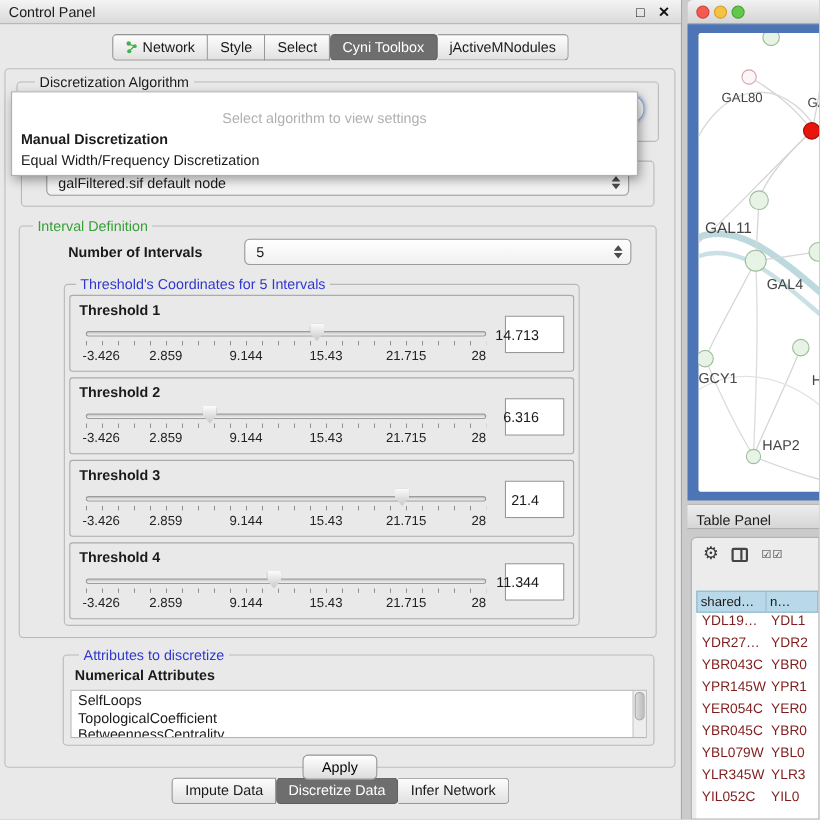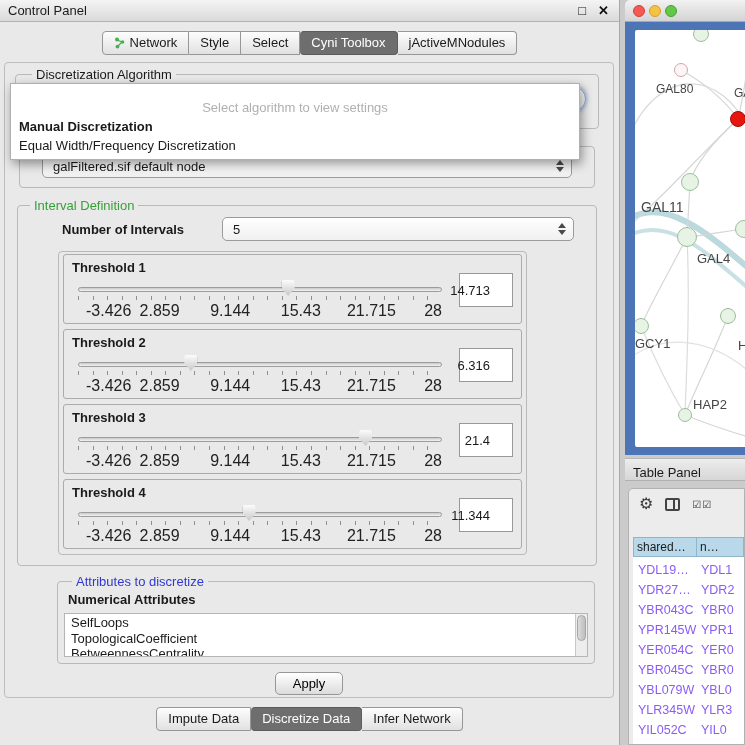--- a/index.html
+++ b/index.html
@@ -49,21 +49,21 @@
   .noi-row .lbl{font-weight:bold;width:160px}
   .noi-combo{width:352px}
 
   .thr-group{margin:0 65px 6px 36px;padding:2px 2px 0}
   .thr-box{position:relative;border:1px solid #ababab;border-radius:3px;margin:0 2px 5px;padding:5px 8px 2px;height:70px;background:#e9e9e9}
   .thr-label{font-weight:bold;font-size:13px}
   .thr-slider{position:absolute;left:14px;top:24px;width:364px;height:40px}
   .thr-track{position:absolute;left:0;right:0;top:8px;height:5px;border:1px solid #9c9c9c;border-radius:3px;background:linear-gradient(#c9c9c9,#f3f3f3)}
   .thr-thumb{position:absolute;top:1px;width:13px;height:16px;background:linear-gradient(#fcfcfc,#c8c8c8);clip-path:polygon(8% 0,92% 0,100% 14%,100% 52%,50% 100%,0 52%,0 14%);filter:drop-shadow(0 0 1px #666)}
   .thr-ticks{position:absolute;left:0;right:0;top:17px;height:4px;background:repeating-linear-gradient(to right,#8f8f8f 0 1px,transparent 1px 14.56px)}
-  .thr-scale{position:absolute;left:11px;right:0;top:23px;height:11px;font-size:16px;color:#222}
+  .thr-scale{position:absolute;left:0;right:0;top:23px;height:11px;font-size:12px;color:#222}
   .thr-scale span{position:absolute;transform:translateX(-50%);white-space:nowrap}
   .thr-value{position:absolute;right:8px;top:18px;width:54px;height:34px;background:#fff;border:1px solid #989898;display:flex;align-items:center;justify-content:flex-end;padding-right:22px;font-size:13px}
 
   .attr-group{margin:8px 18px 0 52px;padding:0 6px 6px}
   .attr-label{font-weight:bold;margin:3px 0 6px 4px}
   .listbox{position:relative;height:44px;background:#fff;border:1px solid #b5b5b5;overflow:hidden;padding:1px 14px 0 6px;line-height:15.5px;font-size:13px}
   .listbox .sb{position:absolute;right:0;top:0;bottom:0;width:12px;background:#ededed;border-left:1px solid #c9c9c9}
   .listbox .sb .thumbv{position:absolute;left:1px;right:1px;top:1px;height:26px;background:linear-gradient(90deg,#dcdcdc,#bdbdbd);border:1px solid #a5a5a5;border-radius:5px}
 
   .apply-row{text-align:center;margin-top:8px}
@@ -90,21 +90,21 @@
   .tw-toolbar{height:30px;display:flex;align-items:center;gap:12px;padding-left:10px}
   .gear-icon{font-size:16px;color:#3a3a3a;line-height:1}
   .cols-icon{width:15px;height:13px;border:2px solid #444;border-radius:2px;position:relative}
   .cols-icon:before{content:"";position:absolute;left:50%;top:0;bottom:0;width:2px;background:#444}
   .check-icons{font-size:10px;color:#333;letter-spacing:1px}
   .tw-table{position:absolute;left:4px;top:48px;right:0;bottom:0;background:#fff}
   .tw-header{display:flex;height:20px}
   .tw-header .hc{background:#b9d9ea;border:1px solid #8fb5cb;font-size:12px;display:flex;align-items:center;padding:0 3px;white-space:nowrap;overflow:hidden}
   .hc.c1{width:64px}
   .hc.c2{flex:1;border-left:none}
-  .tw-row{display:flex;height:20px;font-size:12.5px;align-items:flex-end;color:#8b5cf6}
+  .tw-row{display:flex;height:20px;font-size:12.5px;align-items:flex-start;color:#7f1d1d}
   .tw-row .c1{width:64px;padding-left:5px;white-space:nowrap;overflow:hidden}
   .tw-row .c2{flex:1;padding-left:4px;white-space:nowrap;overflow:hidden}
 </style>
 </head>
 <body>
 
 <div id="root">
 
   <section class="control-panel">
     <div class="cp-titlebar">
@@ -175,20 +175,21 @@
           <div class="combo noi-combo">
             <span>5</span>
             <span class="arrows">
                 <i class="up"></i>
                 <i class="dn"></i>
               </span>
           </div>
         </div>
 
         <fieldset class="group thr-group">
+          <legend class="blue">Threshold's Coordinates for 5 Intervals</legend>
           <div id="thr-list">
               <div class="thr-box">
                 <div class="thr-label">Threshold 1</div>
                 <div class="thr-slider">
                   <div class="thr-track"></div>
                   <div class="thr-thumb" style="left: calc(57.72% - 6.5px);"></div>
                   <div class="thr-ticks"></div>
                   <div class="thr-scale">
                     <span style="left: 0%; transform: translateX(-3px);">-3.426</span>
                     <span style="left: 20%;">2.859</span>

